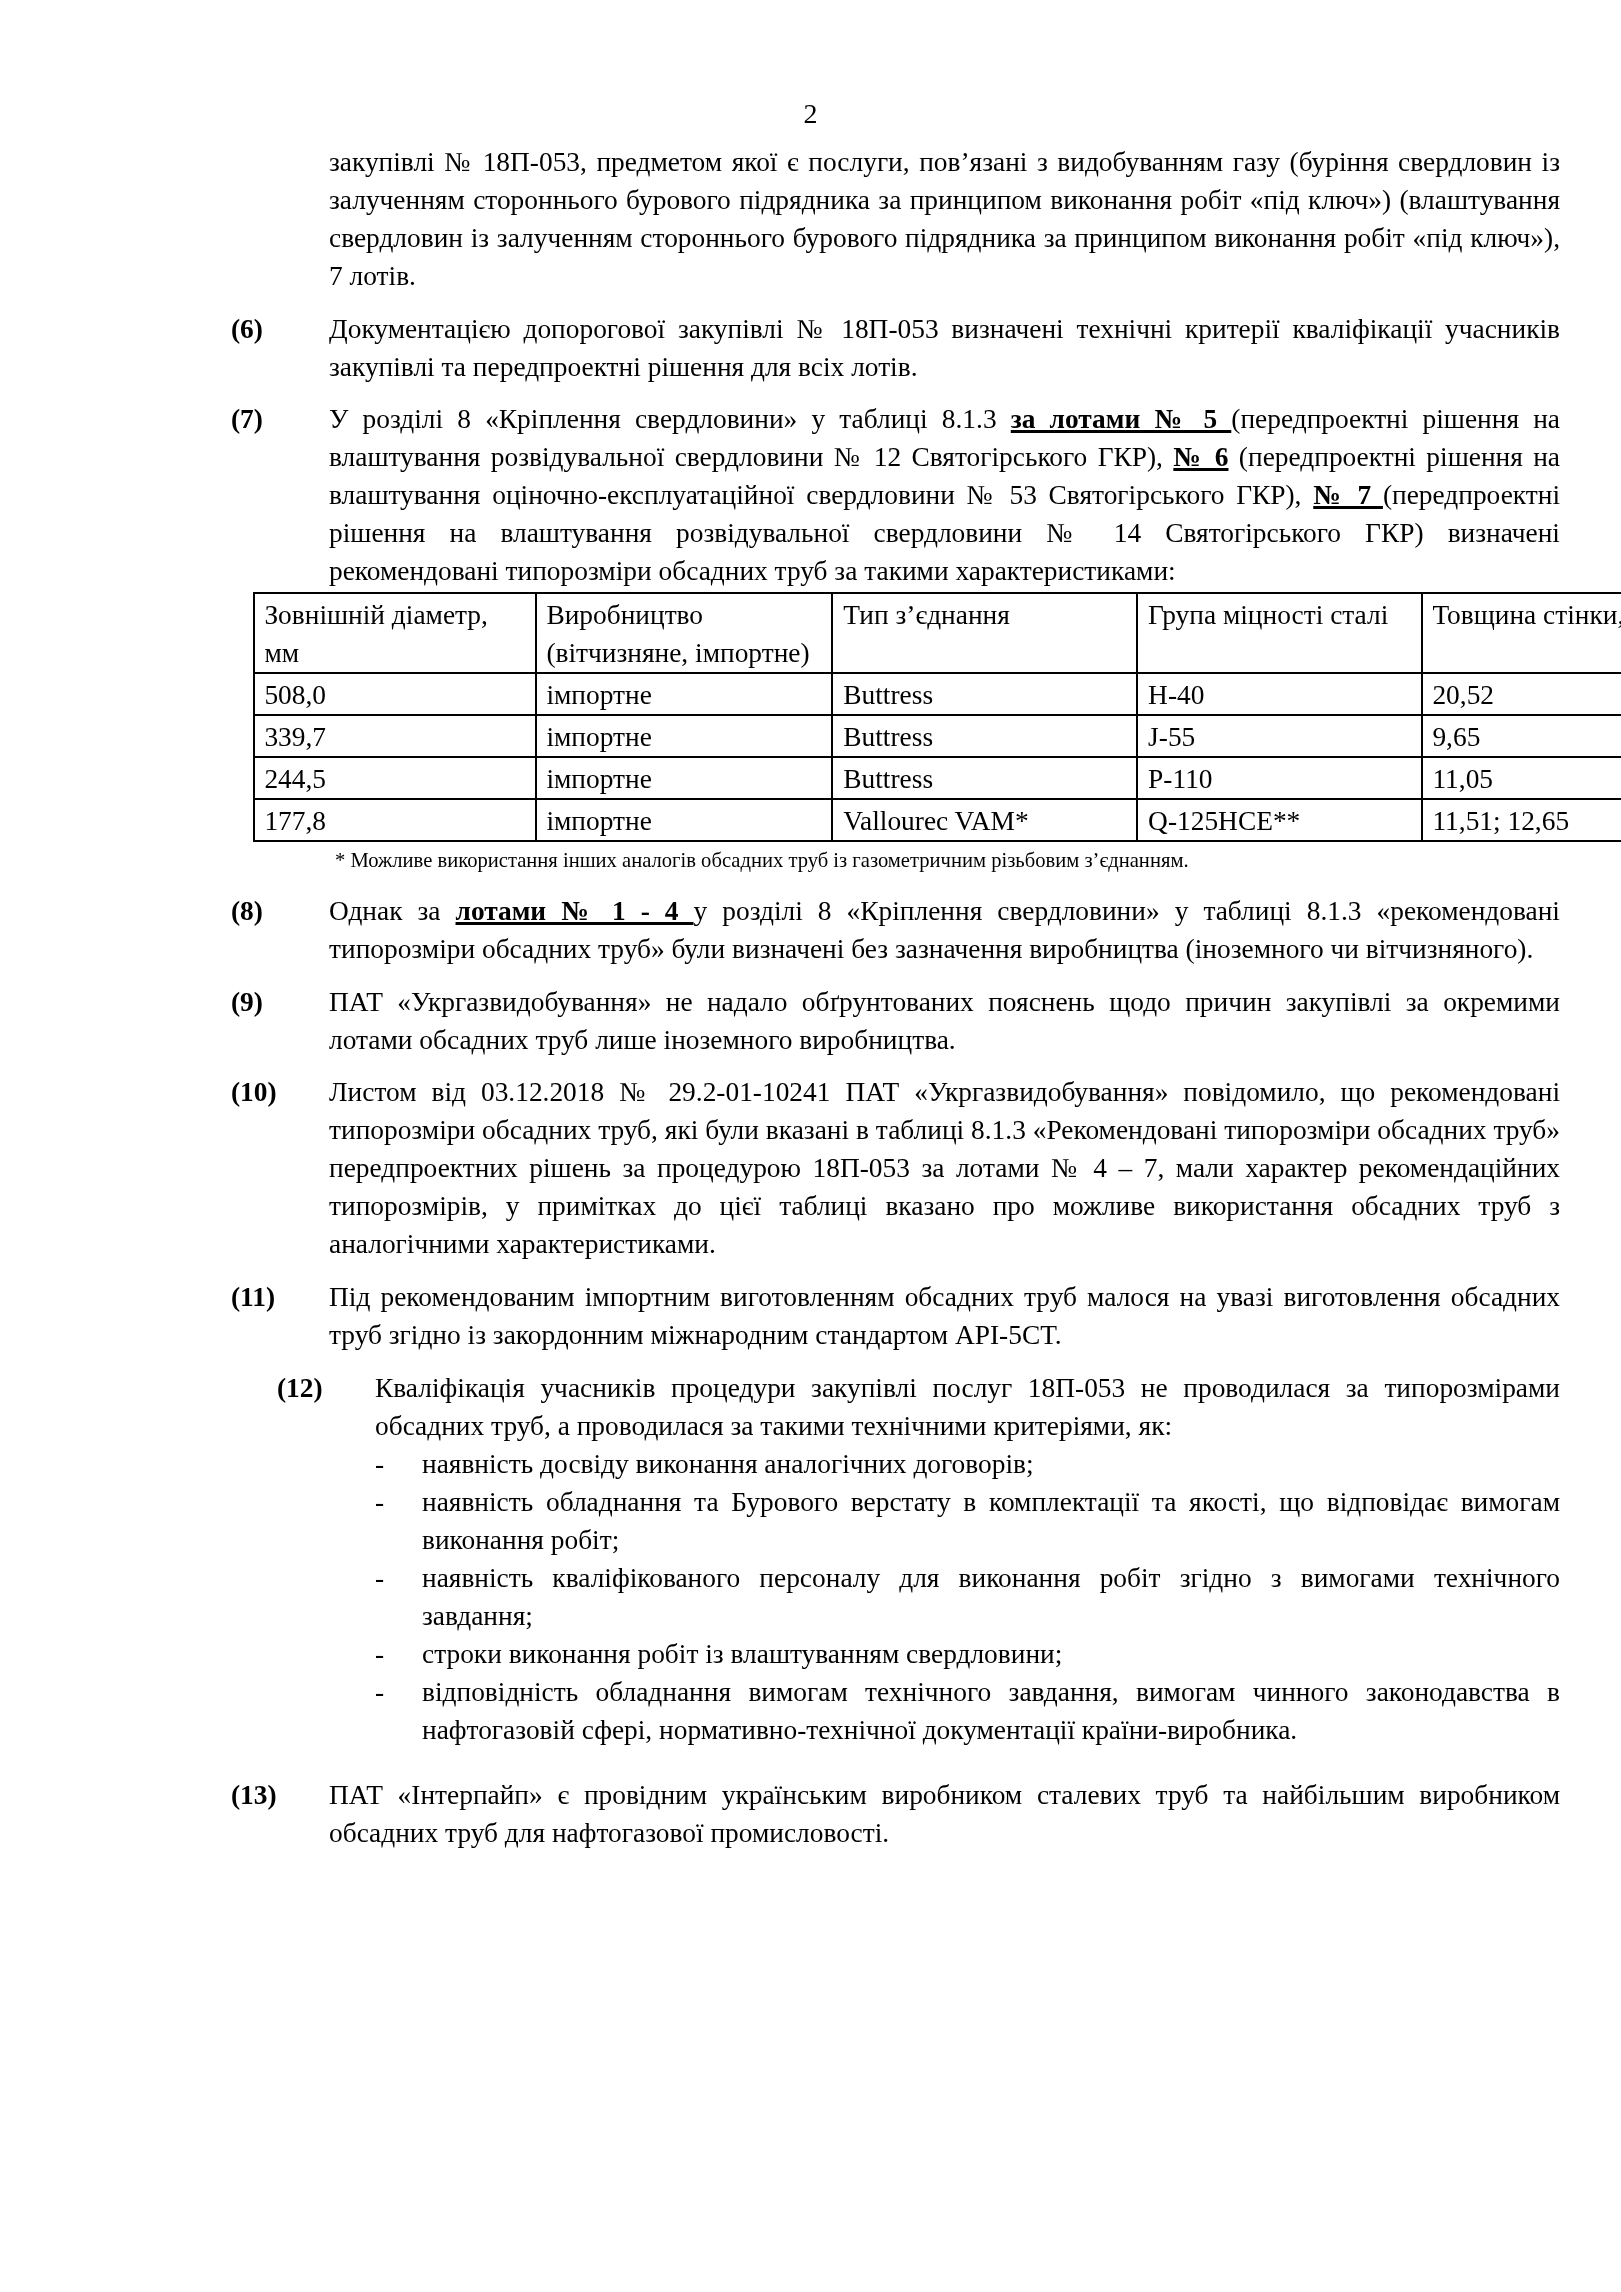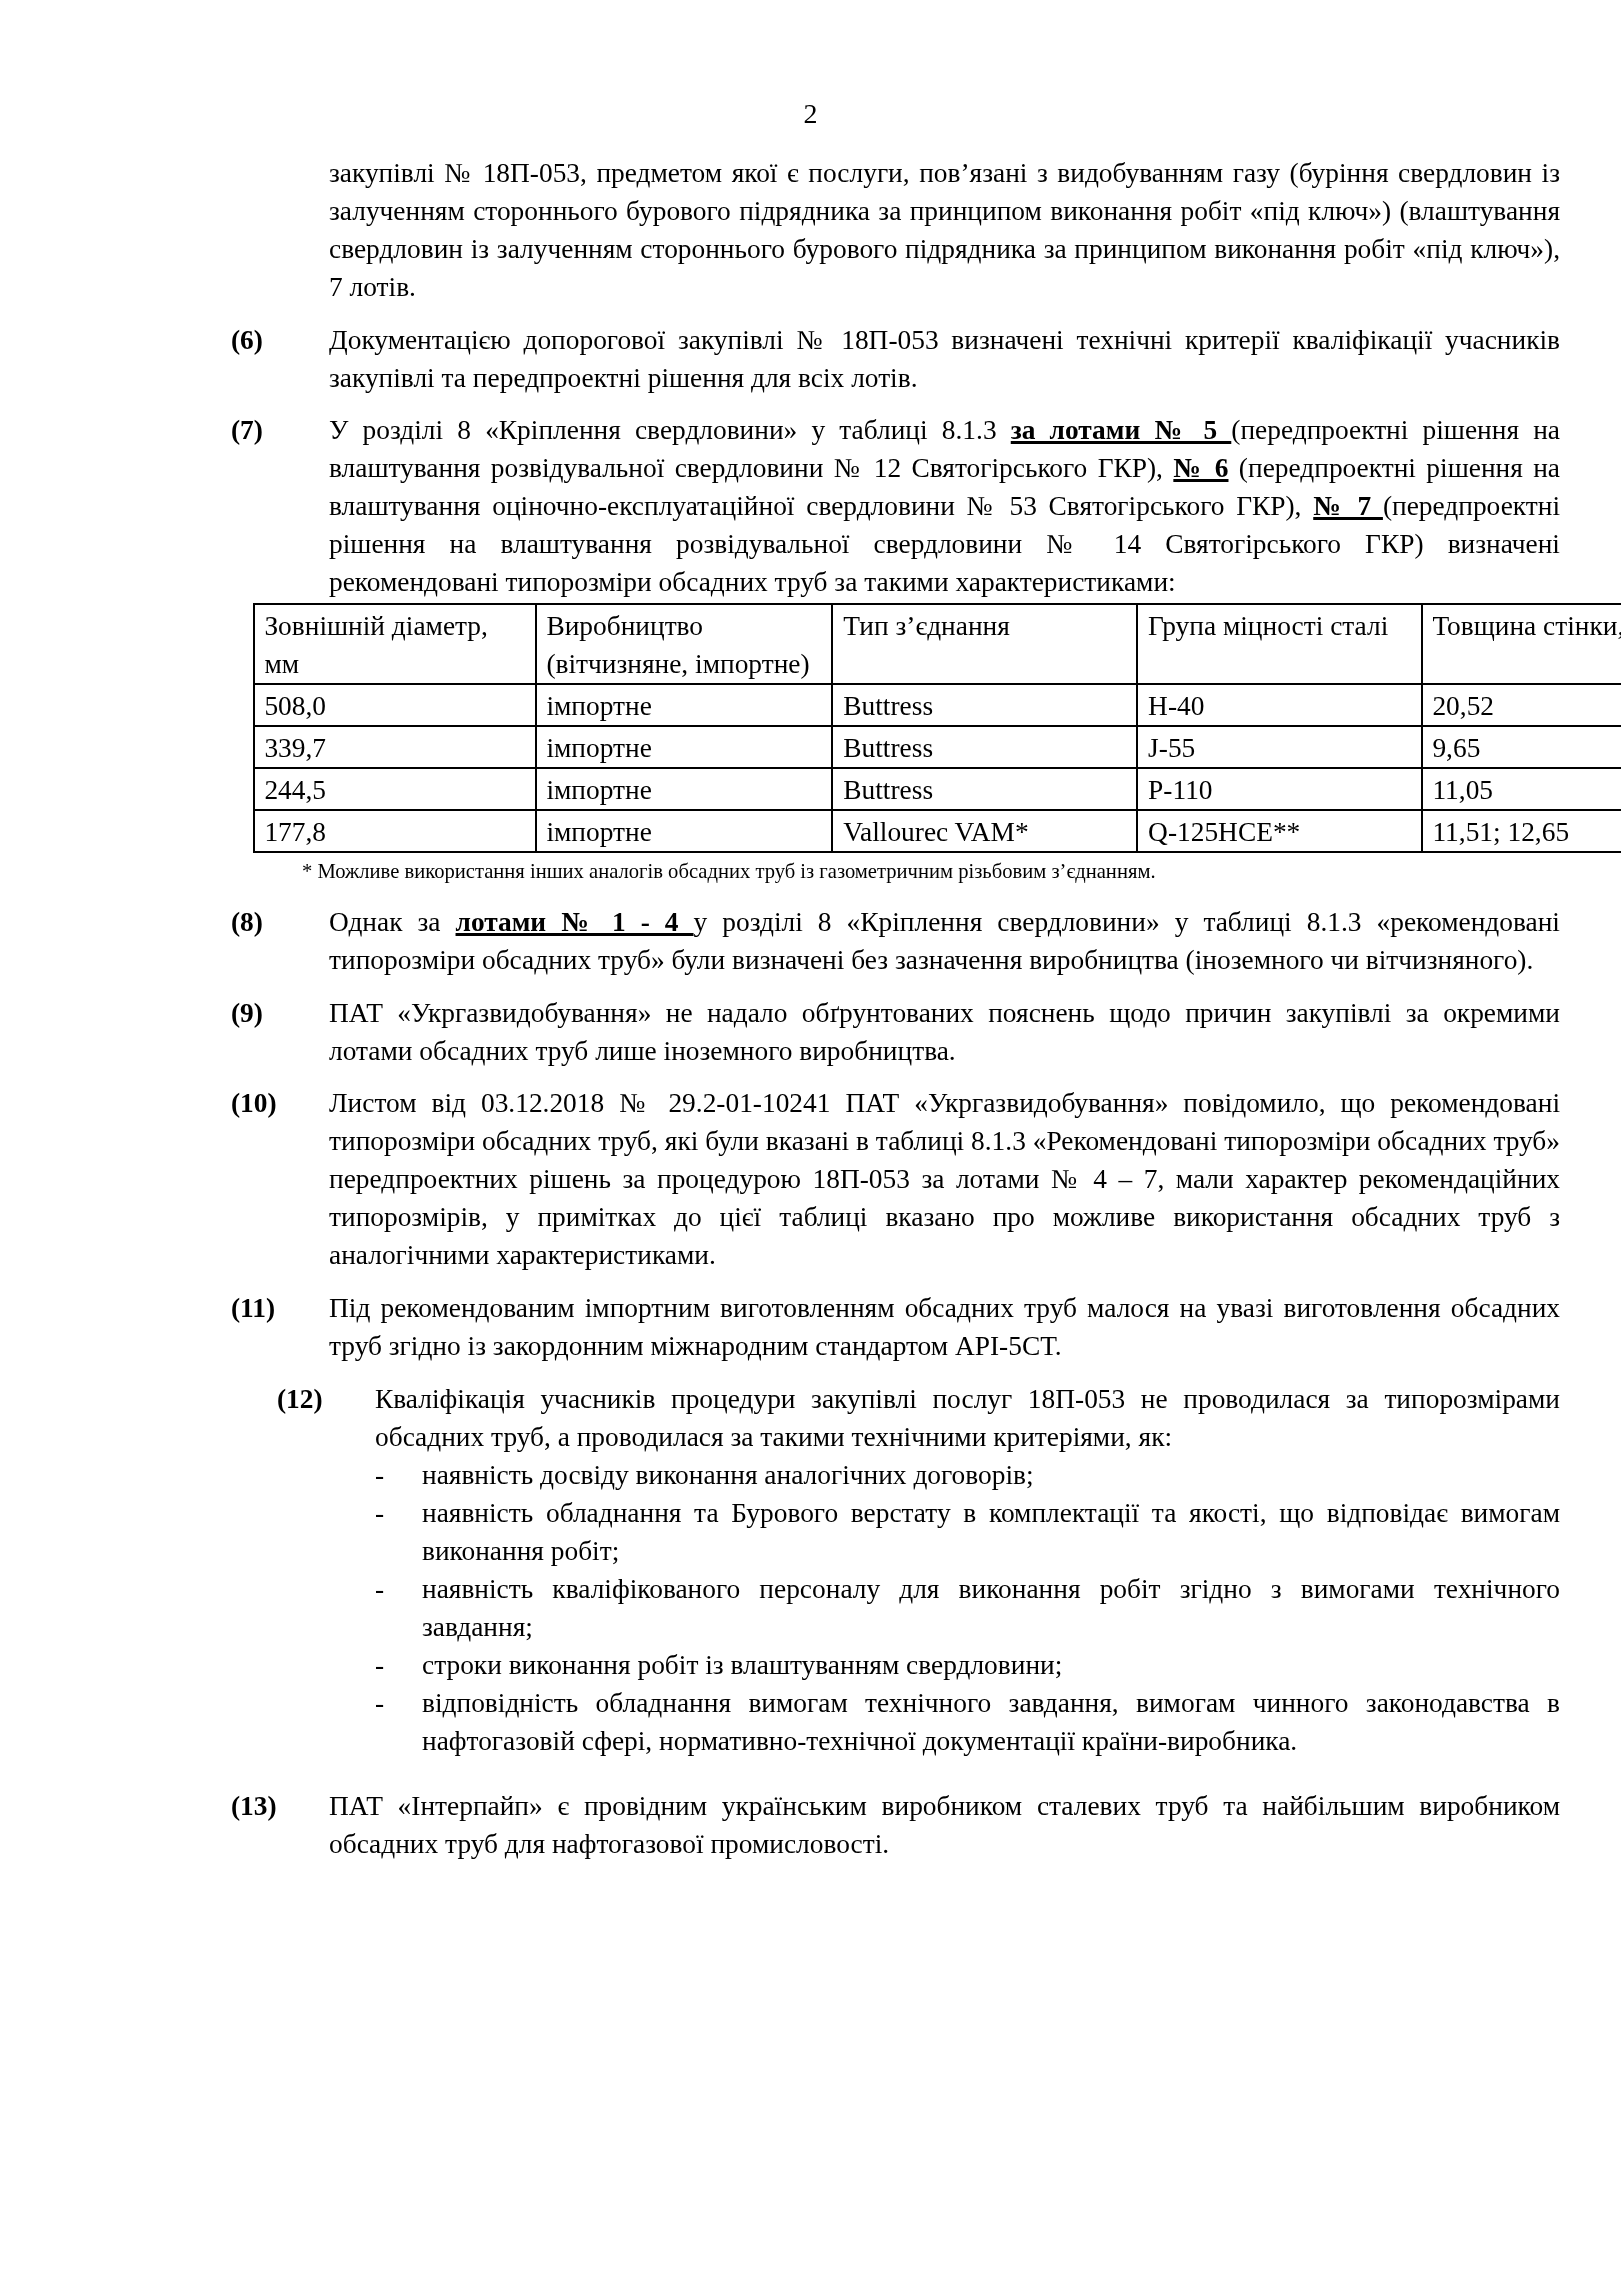--- a/index.html
+++ b/index.html
@@ -1,27 +1,27 @@
 <!DOCTYPE html>
 <html><head>
 <meta charset="utf-8">
 <style>
   html, body { margin: 0; padding: 0; background: #ffffff; }
   body { width: 1621px; height: 2293px; position: relative; overflow: hidden;
          font-family: "Liberation Serif", "DejaVu Serif", serif; color: #000; }
   .page-num { position: absolute; top: 98px; left: 0; width: 1621px; text-align: center; font-size: 28px; }
-  .content { position: absolute; left: 231px; top: 154px; width: 1329px; }
+  .content { position: absolute; left: 231px; top: 143px; width: 1329px; }
   .para { display: flex; margin-bottom: 14.7px; }
   .pnum { width: 98px; flex: 0 0 98px; font-weight: bold; font-size: 27.4px; line-height: 38px; }
   .ptext { flex: 1; font-size: 27.4px; line-height: 38px; text-align: justify; }
   .cont { margin-left: 98px; font-size: 27.4px; line-height: 38px; text-align: justify; margin-bottom: 14.7px; }
   .u { font-weight: bold; text-decoration: underline; text-decoration-thickness: 2.9px; }
   table.spec { border-collapse: collapse; margin-left: 21.6px; width: 1500px; font-size: 27.4px; margin-top: 2px; }
   table.spec td { border: 2.5px solid #000; vertical-align: top; padding: 2px 7.8px 0 9.8px; line-height: 38px; }
-  .notes { margin-left: 71px; font-size: 20.6px; line-height: 28px; margin-top: 3.9px; margin-bottom: 17.6px; }
+  .notes { margin-left: 104px; font-size: 20.6px; line-height: 28px; margin-top: 3.9px; margin-bottom: 17.6px; }
   .notes .n2 { padding-left: 21.6px; text-indent: -21.6px; }
   ul.crit { list-style: none; margin: 0; padding: 0; }
   ul.crit li { display: flex; font-size: 27.4px; line-height: 38px; }
   ul.crit li .b { width: 47px; flex: 0 0 47px; }
   ul.crit li .t { flex: 1; text-align: justify; }
 </style>
 </head>
 <body>
 
 <div class="page-num">2</div>

